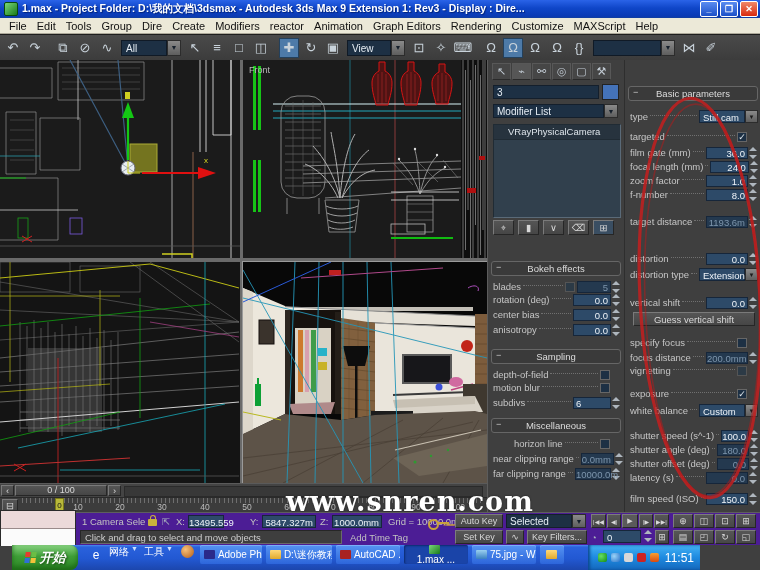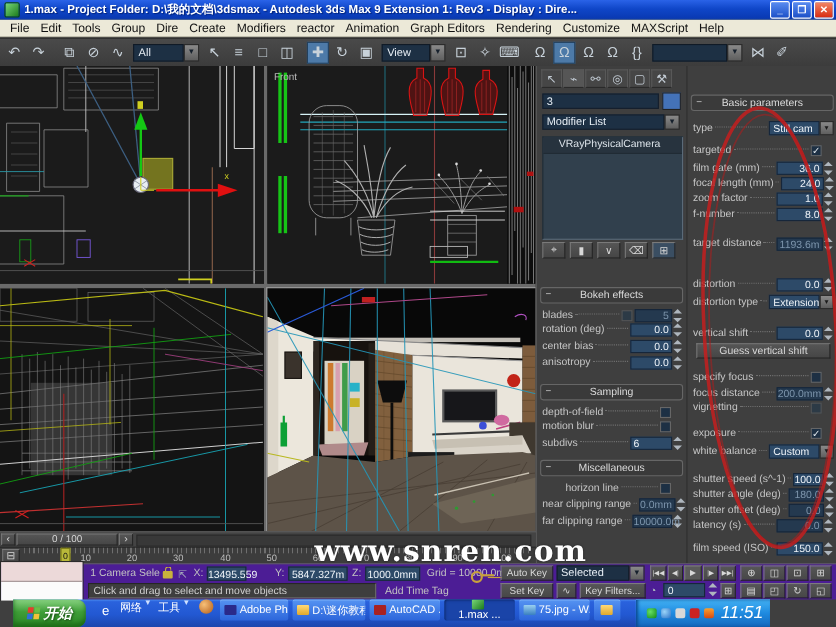--- a/index.html
+++ b/index.html
@@ -793,17 +793,17 @@
       </div>
     <div class="tbbtn" style="width:24px;justify-content:center;">
         <span class="fico" style="margin:0;background:linear-gradient(#ffd978,#e0a92e);"></span>
       </div>
     <div id="tray">
       <span class="trayico" style="background:radial-gradient(circle at 35% 35%,#66e066,#128a12);"></span>
       <span class="trayico" style="background:radial-gradient(circle at 35% 35%,#9ad4f8,#2a72c8);"></span>
       <span class="trayico" style="background:#d8d8d8;"></span>
       <span class="trayico" style="background:#cc2222;"></span>
       <span class="trayico" style="background:linear-gradient(#f8a030,#d84a10);"></span>
-      <span style="color:#fff;font-size:16px;margin-left:2px;font-style:italic;">11:51</span>
+      <span style="color:#fff;font-size:12px;margin-left:2px;">11:51</span>
     </div>
   </div>
 
 </div>
 
 </body></html>

